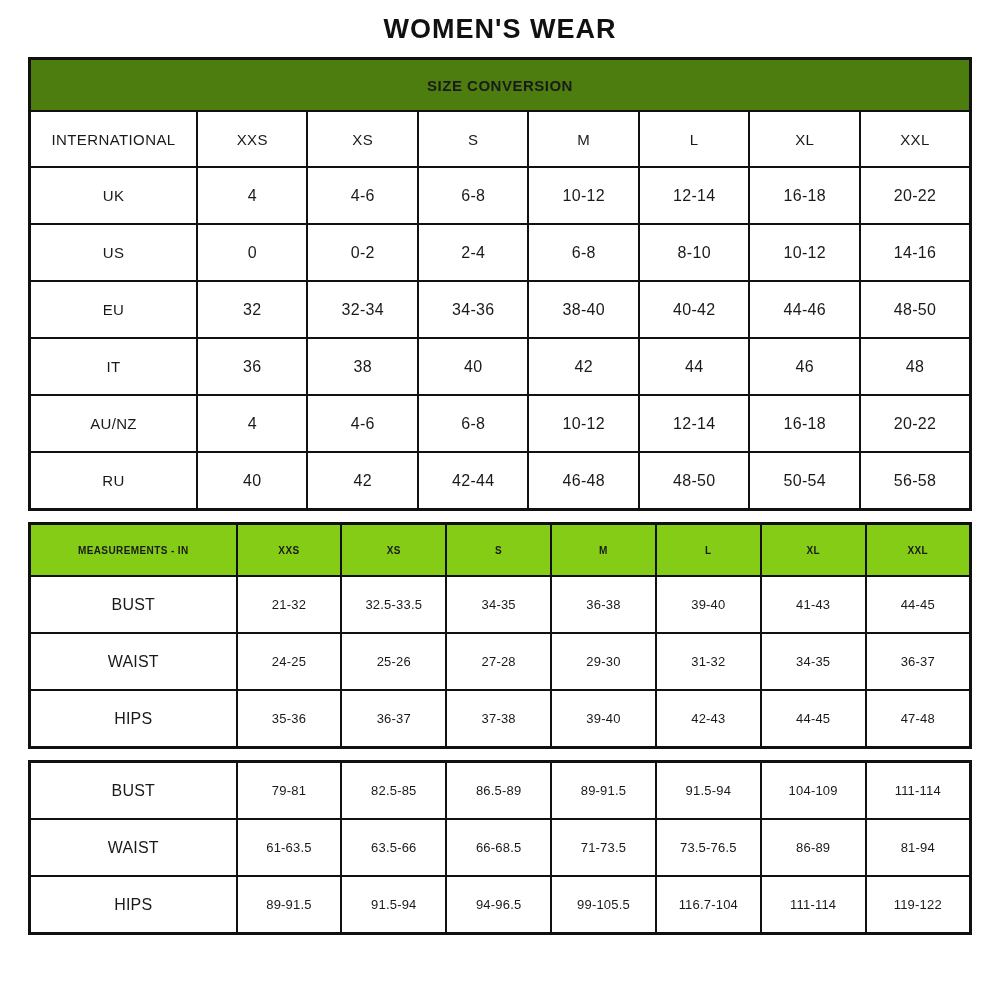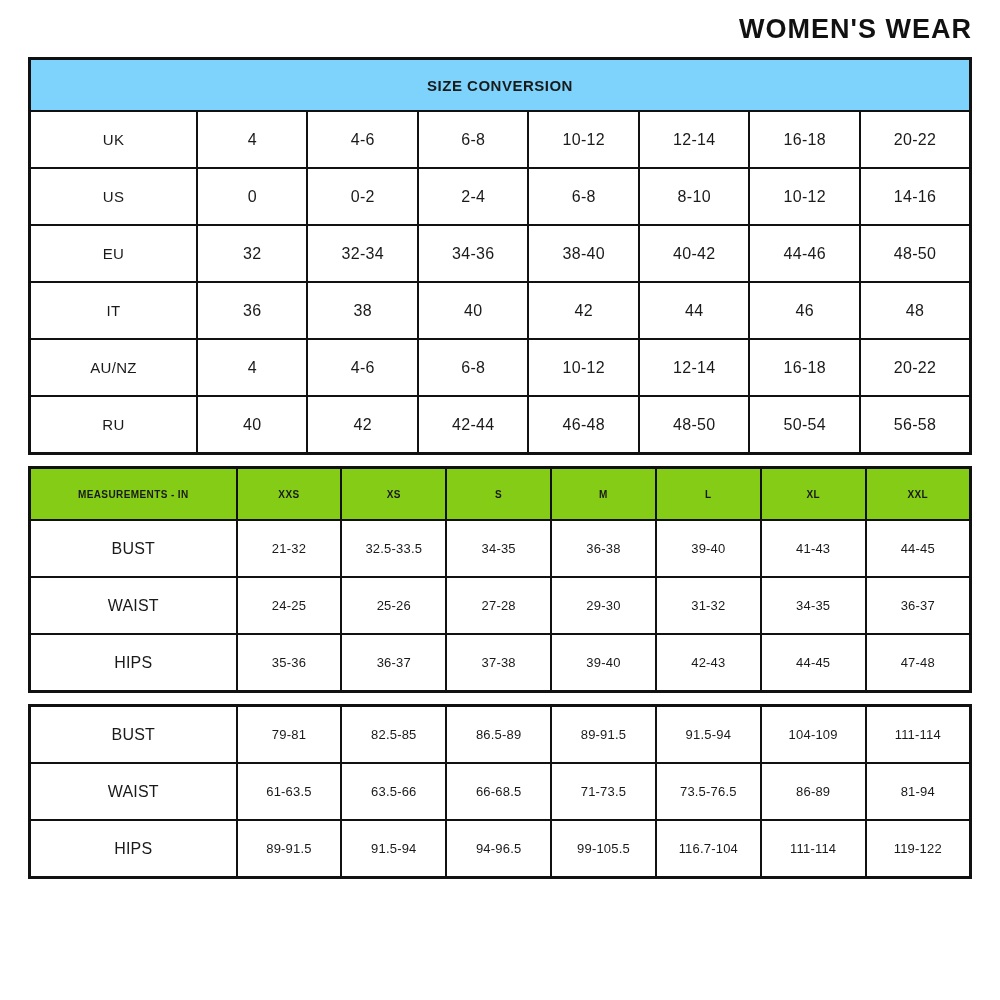--- a/index.html
+++ b/index.html
@@ -11,21 +11,21 @@
     overflow: hidden;
     font-family: "Liberation Sans", sans-serif;
     color: #1a1a1a;
   }
   .page {
     box-sizing: border-box;
     width: 1000px;
     padding: 10px 28px 0 28px;
   }
   .title {
-    text-align: right;
+    text-align: center;
     font-size: 27px;
     font-weight: 700;
     letter-spacing: 1px;
     padding: 4px 0 12px 0;
     color: #111;
   }
   table.tbl {
     border-collapse: collapse;
     width: 100%;
     table-layout: fixed;
@@ -34,21 +34,21 @@
   }
   table.tbl td {
     border: 2px solid #111;
     text-align: center;
     vertical-align: middle;
     overflow: hidden;
     white-space: nowrap;
   }
   
   .t1 .band-cell {
-    background: #7dd3fc;
+    background: #4d7c0f;
     font-weight: 700;
     font-size: 15px;
     letter-spacing: 0.5px;
     height: 48px;
   }
   .t1 .colhead-row td {
     height: 52px;
     font-size: 15px;
     letter-spacing: 0.4px;
   }
@@ -93,20 +93,30 @@
         <col style="width:11.743%">
       <col style="width:11.743%">
         <col style="width:11.743%">
         <col style="width:11.743%">
         <col style="width:11.742%">
     </colgroup>
     <tbody id="t1-body">
       <tr>
         <td class="band-cell" colspan="8">SIZE CONVERSION</td>
       </tr>
+    <tr class="colhead-row">
+          <td class="rowlabel">INTERNATIONAL</td>
+          <td>XXS</td>
+          <td>XS</td>
+          <td>S</td>
+          <td>M</td>
+          <td>L</td>
+          <td>XL</td>
+          <td>XXL</td>
+        </tr>
         <tr class="data-row">
           <td class="rowlabel">UK</td>
           <td>4</td>
           <td>4-6</td>
           <td>6-8</td>
           <td>10-12</td>
           <td>12-14</td>
           <td>16-18</td>
           <td>20-22</td>
         </tr>

